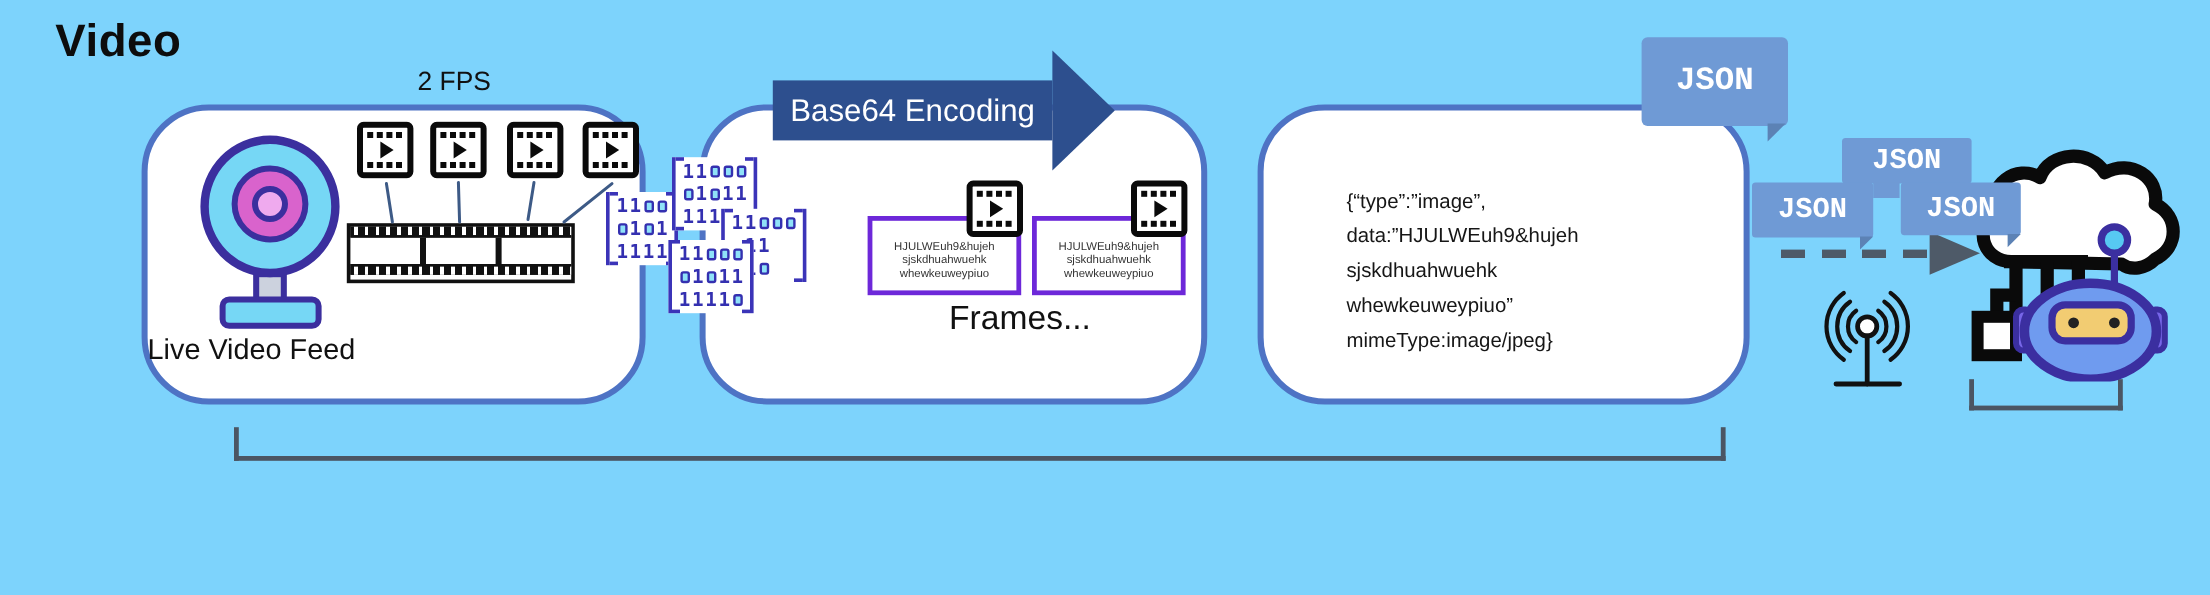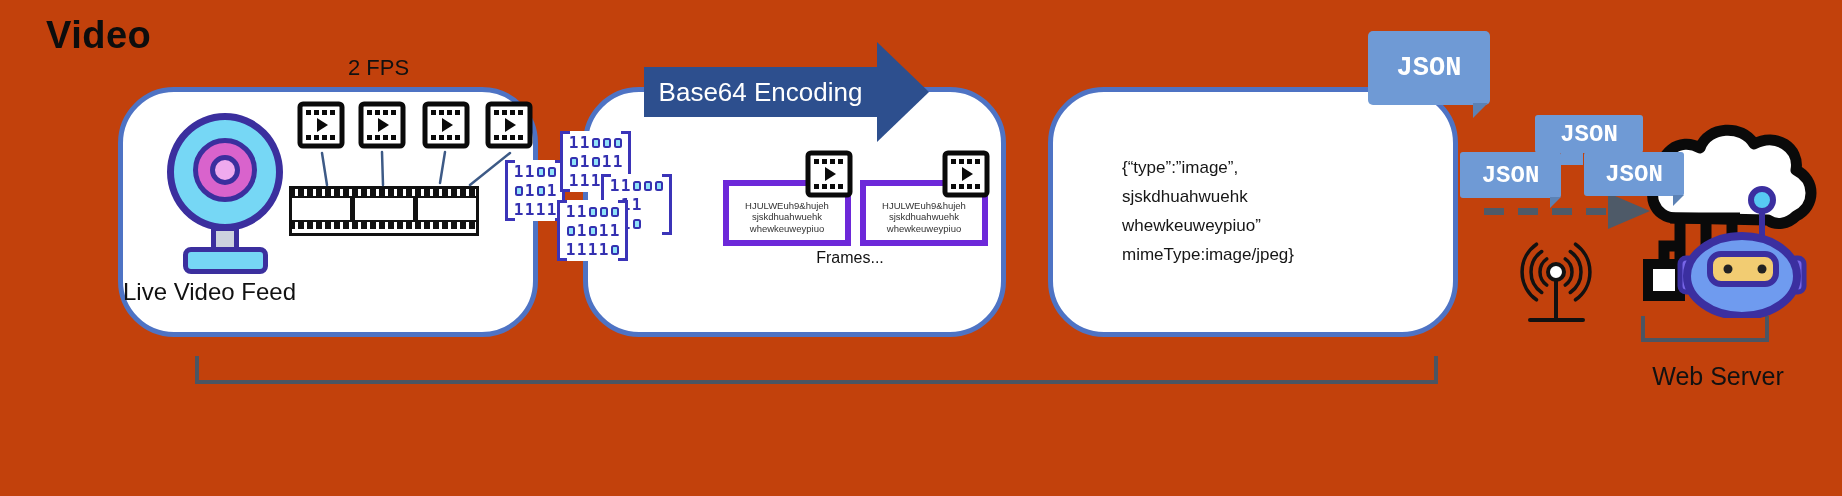--- a/index.html
+++ b/index.html
@@ -1,18 +1,18 @@
 <!DOCTYPE html>
 <html><head>
 <meta charset="utf-8">
 <style>
   * { margin:0; padding:0; box-sizing:border-box; }
   html,body { background:#fff; }
   body { font-family:"Liberation Sans", sans-serif; color:#151515; }
-  .canvas { position:relative; width:1842px; height:496px; background:#c2410c; overflow:hidden;padding-left:45px; }
+  .canvas { position:relative; width:1842px; height:496px; background:#7dd3fc; overflow:hidden;padding-left:45px; }
 
   .abs { position:absolute; }
 
   .page-title { left:46px; top:14px; font-size:38px; font-weight:800; color:#0d0d0d; letter-spacing:.5px; }
 
   
   .rbox { position:absolute; top:87px; height:250px; border:5px solid #4e73c4; border-radius:56px; background:#fff; }
   .box1 { left:118px; width:420px; }
   .box2 { left:583px; width:423px; }
   .box3 { left:1048px; width:410px; }
@@ -50,25 +50,25 @@
   .m0 { left:505px; top:160px; z-index:11; }
   .m1 { left:560px; top:131px; z-index:12; }
   .m2 { left:601px; top:174px; z-index:13; }
   .m3 { left:557px; top:200px; z-index:14; }
 
   
   .b64-body { left:644px; top:67px; width:233px; height:50px; background:#2d4f8e; color:#fff; font-size:26px; display:flex; align-items:center; justify-content:center; white-space:nowrap; z-index:20; }
   .b64-head { left:877px; top:42px; width:0; height:0; border-top:50px solid transparent; border-bottom:50px solid transparent; border-left:52px solid #2d4f8e; z-index:20; }
 
   
-  .fcard { position:absolute; top:180px; width:128px; height:66px; background:#fff; border:6px solid #6d28d9; display:flex; flex-direction:column; align-items:center; justify-content:center; padding-top:8px; z-index:5; }
+  .fcard { position:absolute; top:180px; width:128px; height:66px; background:#fff; border:4px solid #6d28d9; display:flex; flex-direction:column; align-items:center; justify-content:center; padding-top:8px; z-index:5; }
   .fcard .ln { font-size:9.5px; line-height:11.5px; color:#333; white-space:nowrap; }
   .card1 { left:723px; } .card2 { left:860px; }
   .card-icon { z-index:6; }
-  .frames-caption { left:760px; top:249px; width:180px; text-align:center; font-size:16px; color:#111; }
+  .frames-caption { left:760px; top:249px; width:180px; text-align:center; font-size:28px; color:#111; }
 
   
   .json-text { left:1122px; top:153px; width:320px; font-size:17px; line-height:29px; color:#161616; }
 
   
   .chip { position:absolute; background:#6f9ad5; color:#fff; font-weight:700; display:flex; align-items:center; justify-content:center; border-radius:3px; z-index:40;font-family:Liberation Mono, monospace; }
   .chipA { left:1368px; top:31px; width:122px; height:74px; font-size:27px; border-radius:5px; }
   .chipA::after { content:''; position:absolute; right:2px; bottom:-13px; width:0; height:0; border-top:15px solid #5c82b5; border-right:15px solid transparent; }
   .chipB { left:1535px; top:115px; width:108px; height:38px; font-size:24px; }
   .chipC { left:1460px; top:152px; width:101px; height:46px; font-size:24px; }
@@ -332,20 +332,21 @@
           <rect x="25" y="34" width="5" height="5"></rect>
           <rect x="33" y="34" width="5" height="5"></rect>
         </g>
         <path d="M20 17 L31 24 L20 31 Z" fill="#0a0a0a"></path>
       </svg>
   </div>
   <div class="abs frames-caption">Frames...</div>
 
   <div class="abs json-text">
     <div>{“type”:”image”,</div>
+    <div>data:”HJULWEuh9&amp;hujeh</div>
     <div>sjskdhuahwuehk</div>
     <div>whewkeuweypiuo”</div>
     <div>mimeType:image/jpeg}</div>
   </div>
 
   <svg class="abs antenna icon" width="110" height="100" viewBox="0 0 110 100">
     <g stroke="#111" stroke-width="3.5" fill="none" stroke-linecap="round">
       <circle cx="56" cy="44" r="8" fill="#fff" stroke-width="4"></circle>
       <line x1="56" y1="52" x2="56" y2="92" stroke-width="4"></line>
       <line x1="30" y1="92" x2="83" y2="92" stroke-width="4"></line>
@@ -381,15 +382,14 @@
     <circle cx="134" cy="173" r="4.5" fill="#222"></circle>
   </svg>
 
   <div class="chip chipA">JSON</div>
   <div class="chip chipB">JSON</div>
   <div class="chip chipC">JSON</div>
   <div class="chip chipD">JSON</div>
   <div class="abs chip-tab"></div>
 
   <div class="bracket server-bracket"></div>
-  <div class="abs server-label">Web Server</div>
 
 </div>
 
 </body></html>

